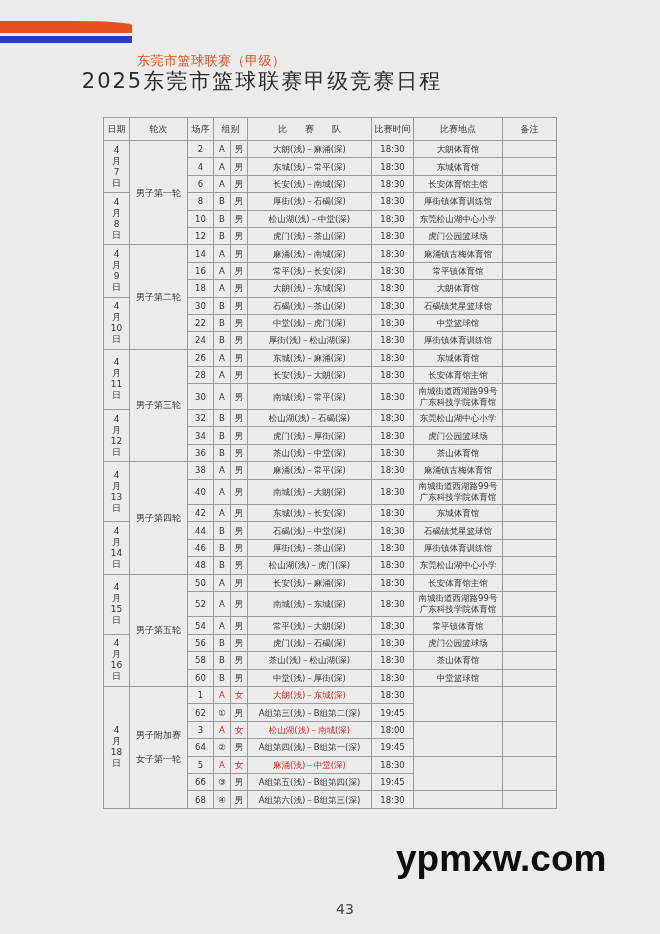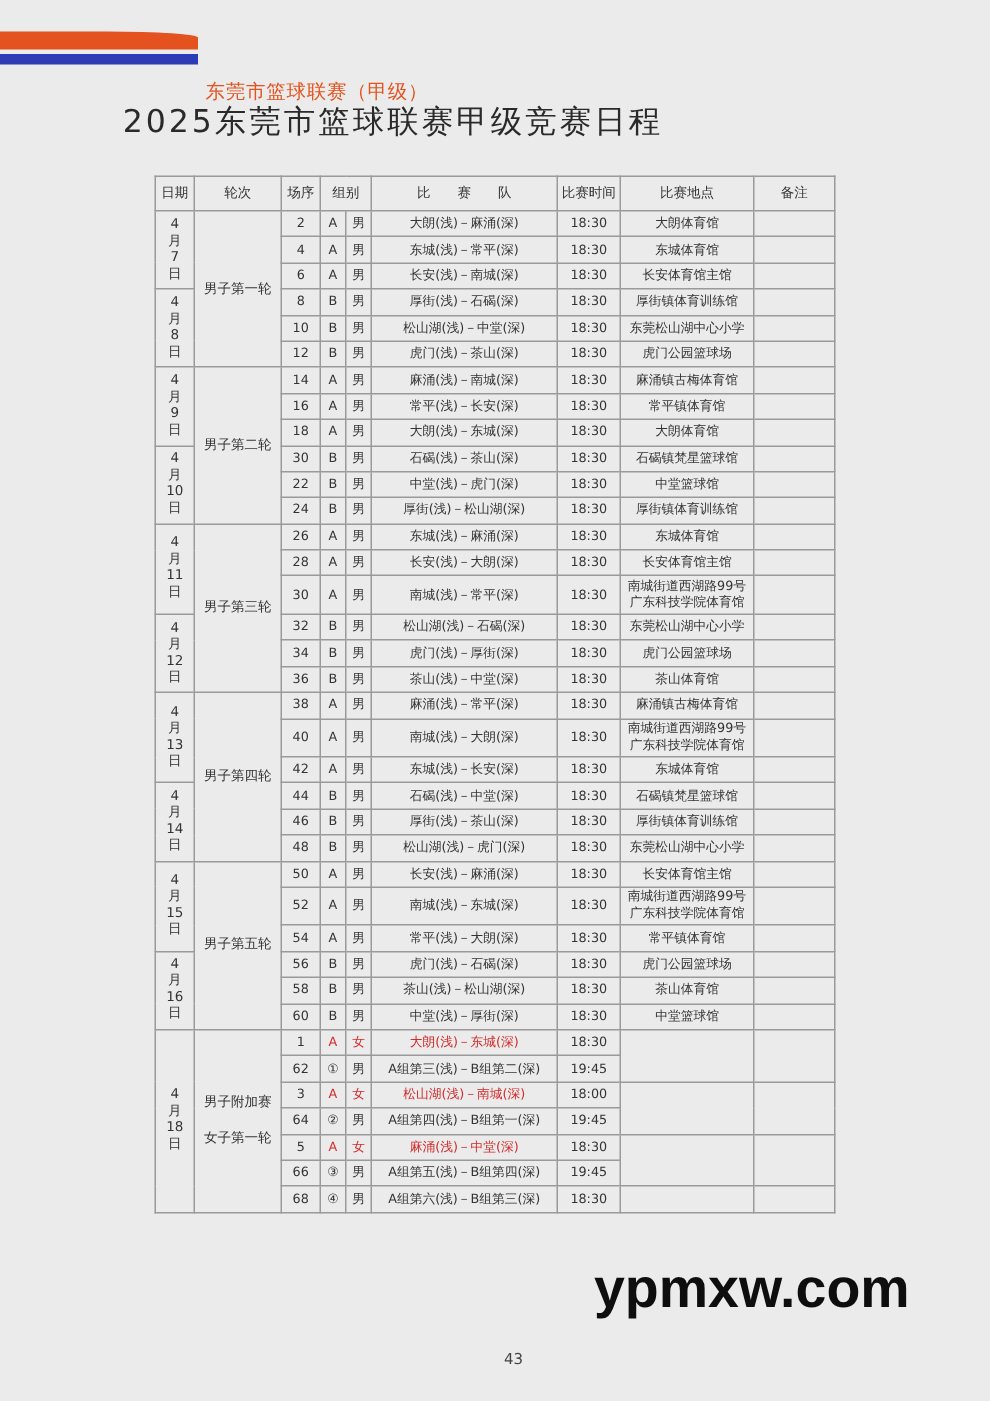--- a/index.html
+++ b/index.html
@@ -18,21 +18,21 @@
   table.sched td, table.sched th {
     border: 1px solid #9a9a9a; text-align: center; vertical-align: middle; padding: 0; line-height: 10px; overflow: hidden; white-space: nowrap;
   }
   table.sched th { font-weight: normal; font-size: 9px; height: 22px; }
   table.sched tr.r td { height: 16.4px; }
   table.sched tr.tall td { height: 24.5px; }
   table.sched td.date { line-height: 11px; font-size: 9px; white-space: normal; }
   table.sched td.round { font-size: 9px; line-height: 24px; white-space: normal; }
   td.venue-two { white-space: normal !important; line-height: 11px !important; margin-left: 12px; }
   .red { color: #d42a2a; }
-  .page-num { position: absolute; left: 336px; top: 901px; font-size: 10px; color: #444; }
+  .page-num { position: absolute; left: 336px; top: 901px; font-size: 14px; color: #444; }
   .watermark { position: absolute; left: 396px; top: 838px; font-family: "Liberation Sans", sans-serif; font-weight: bold; font-size: 37px; color: #0e0e0e; letter-spacing: 0px; }
 </style>
 </head>
 <body>
 
 <div class="band-orange"></div>
 <div class="band-blue"></div>
 <div class="header-label">东莞市篮球联赛（甲级）</div>
 
 <div class="page-title">2025东莞市篮球联赛甲级竞赛日程</div>

